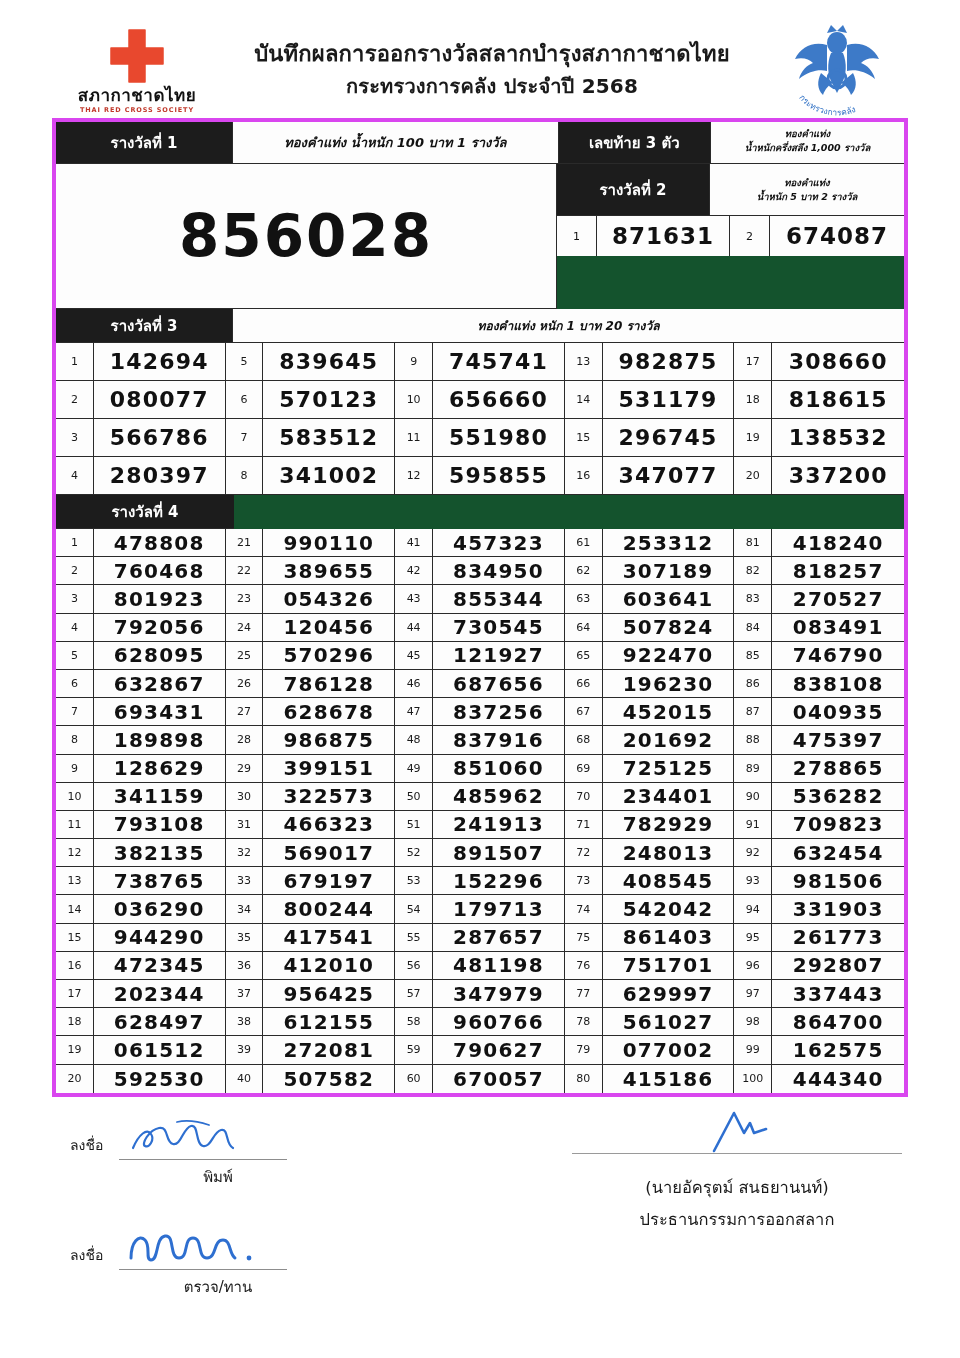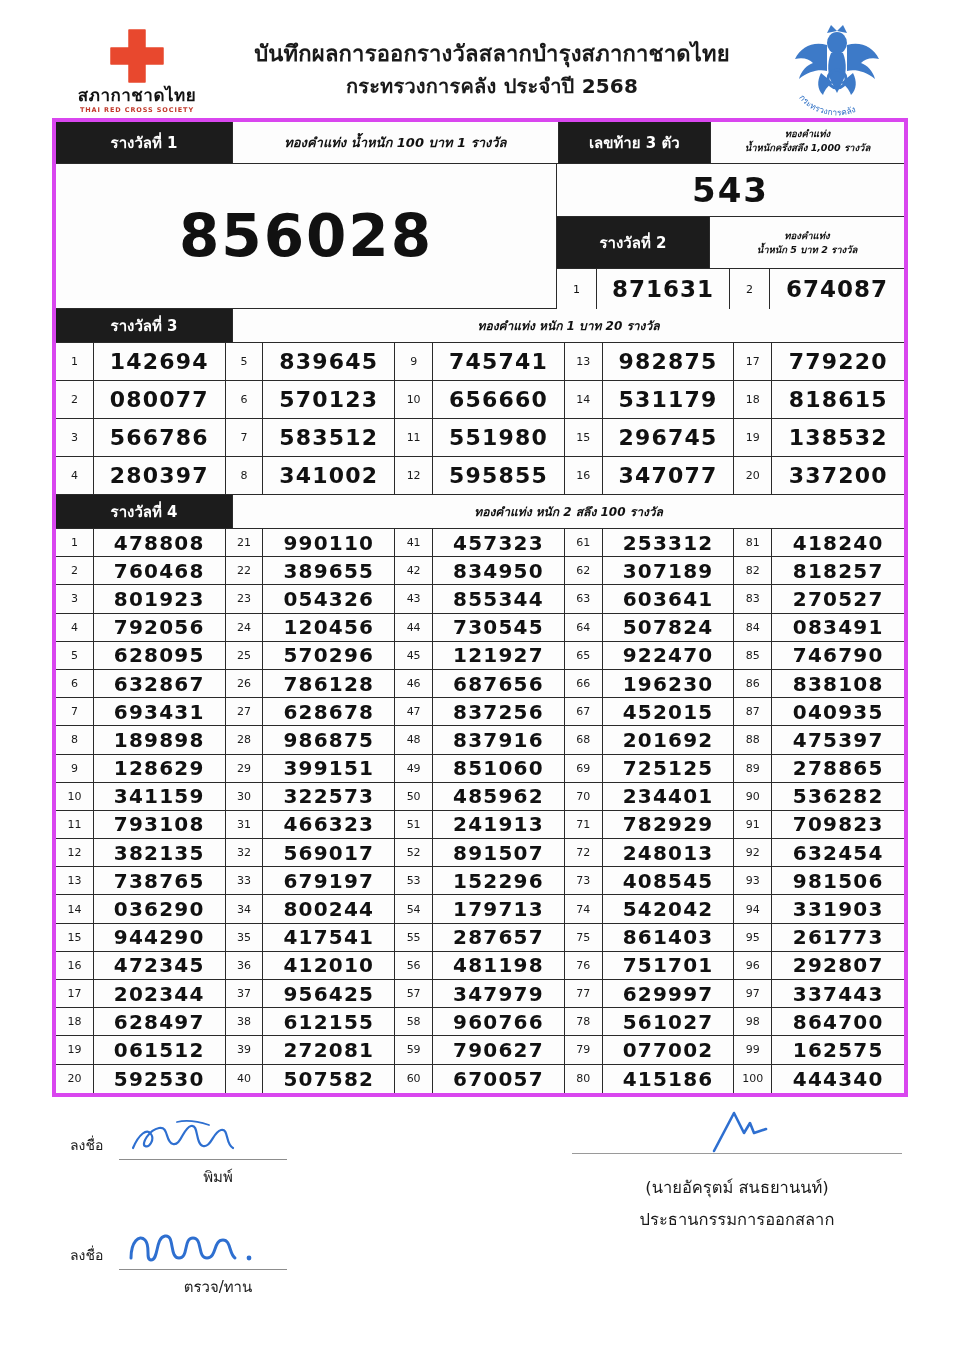--- a/index.html
+++ b/index.html
@@ -312,21 +312,20 @@
     <div class="cell c-l3desc">
       <div>ทองคำแท่ง</div>
       <div>น้ำหนักครึ่งสลึง 1,000 รางวัล</div>
     </div>
   </div>
 
   <div class="row band-big">
     <div class="cell c-big">856028</div>
 
     <div class="right-stack">
-      <div class="rs-543">543</div>
       <div class="rs-row">
         <div class="rs-p2label dark">รางวัลที่ 2</div>
         <div class="rs-p2desc">
           <div>ทองคำแท่ง</div>
           <div>น้ำหนัก 5 บาท 2 รางวัล</div>
         </div>
       </div>
       <div class="rs-w">
         <div class="rs-idx">1</div>
         <div class="rs-num">871631</div>
@@ -345,21 +344,21 @@
       <div class="grid-row">
         <div class="g-idx">1</div>
         <div class="g-num">142694</div>
         <div class="g-idx">5</div>
         <div class="g-num">839645</div>
         <div class="g-idx">9</div>
         <div class="g-num">745741</div>
         <div class="g-idx">13</div>
         <div class="g-num">982875</div>
         <div class="g-idx">17</div>
-        <div class="g-num edge">779220</div>
+        <div class="g-num edge">308660</div>
       </div>
       <div class="grid-row">
         <div class="g-idx">2</div>
         <div class="g-num">080077</div>
         <div class="g-idx">6</div>
         <div class="g-num">570123</div>
         <div class="g-idx">10</div>
         <div class="g-num">656660</div>
         <div class="g-idx">14</div>
         <div class="g-num">531179</div>
@@ -387,21 +386,20 @@
         <div class="g-num">595855</div>
         <div class="g-idx">16</div>
         <div class="g-num">347077</div>
         <div class="g-idx">20</div>
         <div class="g-num edge">337200</div>
       </div>
     </div>
 
   <div class="row band-sec">
     <div class="cell dark c-seclabel">รางวัลที่ 4</div>
-    <div class="cell c-secdesc">ทองคำแท่ง หนัก 2 สลึง  100 รางวัล</div>
   </div>
 
   <div class="p4" id="p4grid">
       <div class="grid-row">
         <div class="g-idx">1</div>
         <div class="g-num p4n">478808</div>
         <div class="g-idx">21</div>
         <div class="g-num p4n">990110</div>
         <div class="g-idx">41</div>
         <div class="g-num p4n">457323</div>

